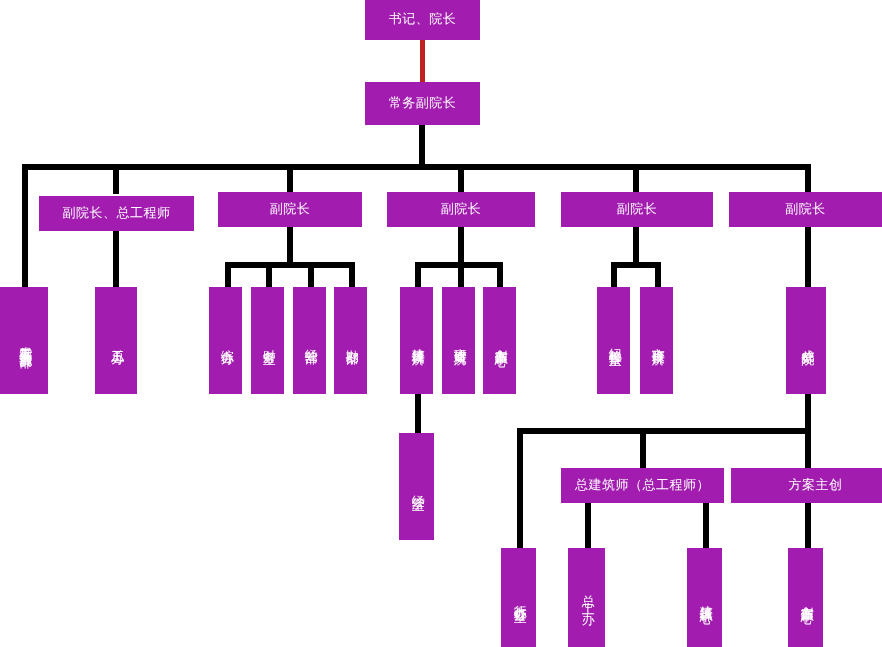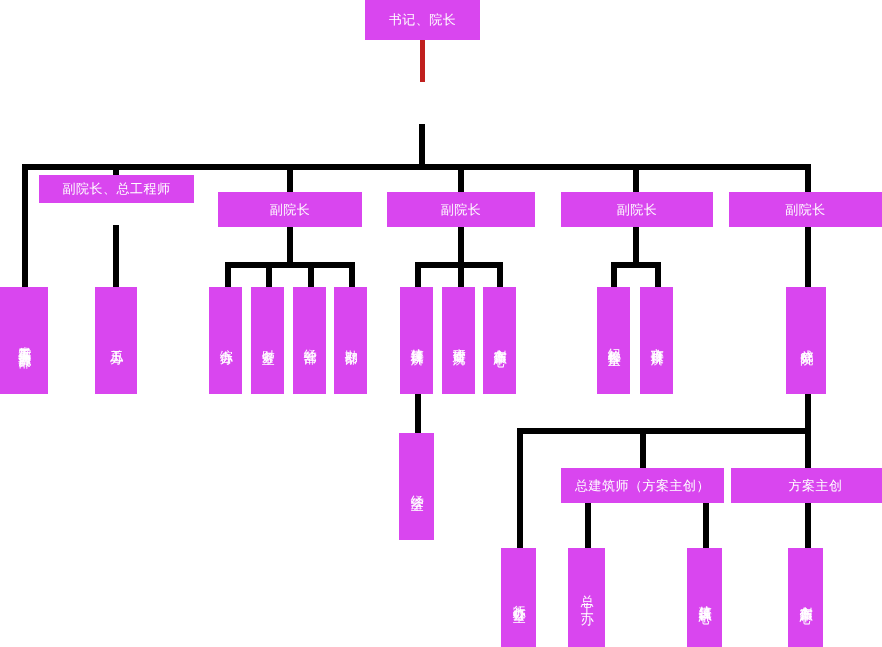--- a/index.html
+++ b/index.html
@@ -12,27 +12,28 @@
   }
   #chart {
     position: relative;
     width: 882px;
     height: 647px;
     background: #ffffff;
     overflow: hidden;
   }
   .node {
     position: absolute;
-    background: #d946ef;
+    background: #a21caf;
     color: #ffffff;
     display: flex;
     align-items: center;
     justify-content: center;
     box-sizing: border-box;
     z-index: 3;
+    font-family: Liberation Mono, monospace;
   }
   .node.h {
     font-size: 13px;
     letter-spacing: 0.5px;
     line-height: 1.2;
     text-align: center;
   }
   .node.v {
     writing-mode: vertical-rl;
     text-orientation: upright;
@@ -114,22 +115,23 @@
   <div class="conn" style="left:640px; top:428px; width:6px; height:40px;"></div>
   <div class="conn" style="left:805px; top:428px; width:6px; height:40px;"></div>
 
   <div class="conn" style="left:585px; top:503px; width:6px; height:47px;"></div>
   <div class="conn" style="left:703px; top:503px; width:6px; height:47px;"></div>
 
   <div class="conn" style="left:805px; top:503px; width:6px; height:47px;"></div>
 
   <div class="node h" style="left:365px; top:0px; width:115px; height:40px;">书记、院长</div>
 
+  <div class="node h" style="left:365px; top:82px; width:115px; height:43px;">常务副院长</div>
 
-  <div class="node h" style="left:39px; top:175px; width:155px; height:28px;">副院长、总工程师</div>
+  <div class="node h" style="left:39px; top:196px; width:155px; height:35px;">副院长、总工程师</div>
   <div class="node h" style="left:218px; top:192px; width:144px; height:35px;">副院长</div>
   <div class="node h" style="left:387px; top:192px; width:148px; height:35px;">副院长</div>
   <div class="node h" style="left:561px; top:192px; width:152px; height:35px;">副院长</div>
   <div class="node h" style="left:729px; top:192px; width:153px; height:35px;">副院长</div>
 
   <div class="node v dual" style="left:0px; top:287px; width:48px; height:107px;">
     <span class="col">党群工作部</span>
     <span class="col">人力资源部</span>
   </div>
 
@@ -144,21 +146,21 @@
   <div class="node v" style="left:442px; top:287px; width:33px; height:107px;">古建研究所</div>
   <div class="node v" style="left:483px; top:287px; width:33px; height:107px;">方案创作中心</div>
 
   <div class="node v" style="left:399px; top:433px; width:35px; height:107px;">经济室</div>
 
   <div class="node v" style="left:597px; top:287px; width:33px; height:107px;">纪检督察室</div>
   <div class="node v" style="left:640px; top:287px; width:33px; height:107px;">市政设计所</div>
 
   <div class="node v" style="left:786px; top:287px; width:40px; height:107px;">成都分院</div>
 
-  <div class="node h" style="left:561px; top:468px; width:163px; height:35px;">总建筑师（方案主创）</div>
+  <div class="node h" style="left:561px; top:468px; width:163px; height:35px;">总建筑师（总工程师）</div>
   <div class="node h" style="left:731px; top:468px; width:169px; height:35px;">方案主创</div>
 
   <div class="node v" style="left:501px; top:548px; width:35px; height:99px;">行政办公室</div>
   <div class="node v spaced" style="left:568px; top:548px; width:37px; height:99px;">总工办</div>
   <div class="node v" style="left:687px; top:548px; width:35px; height:99px;">建筑设计中心</div>
   <div class="node v" style="left:788px; top:548px; width:35px; height:99px;">方案创作中心</div>
 
 </div>
 
 </body></html>

